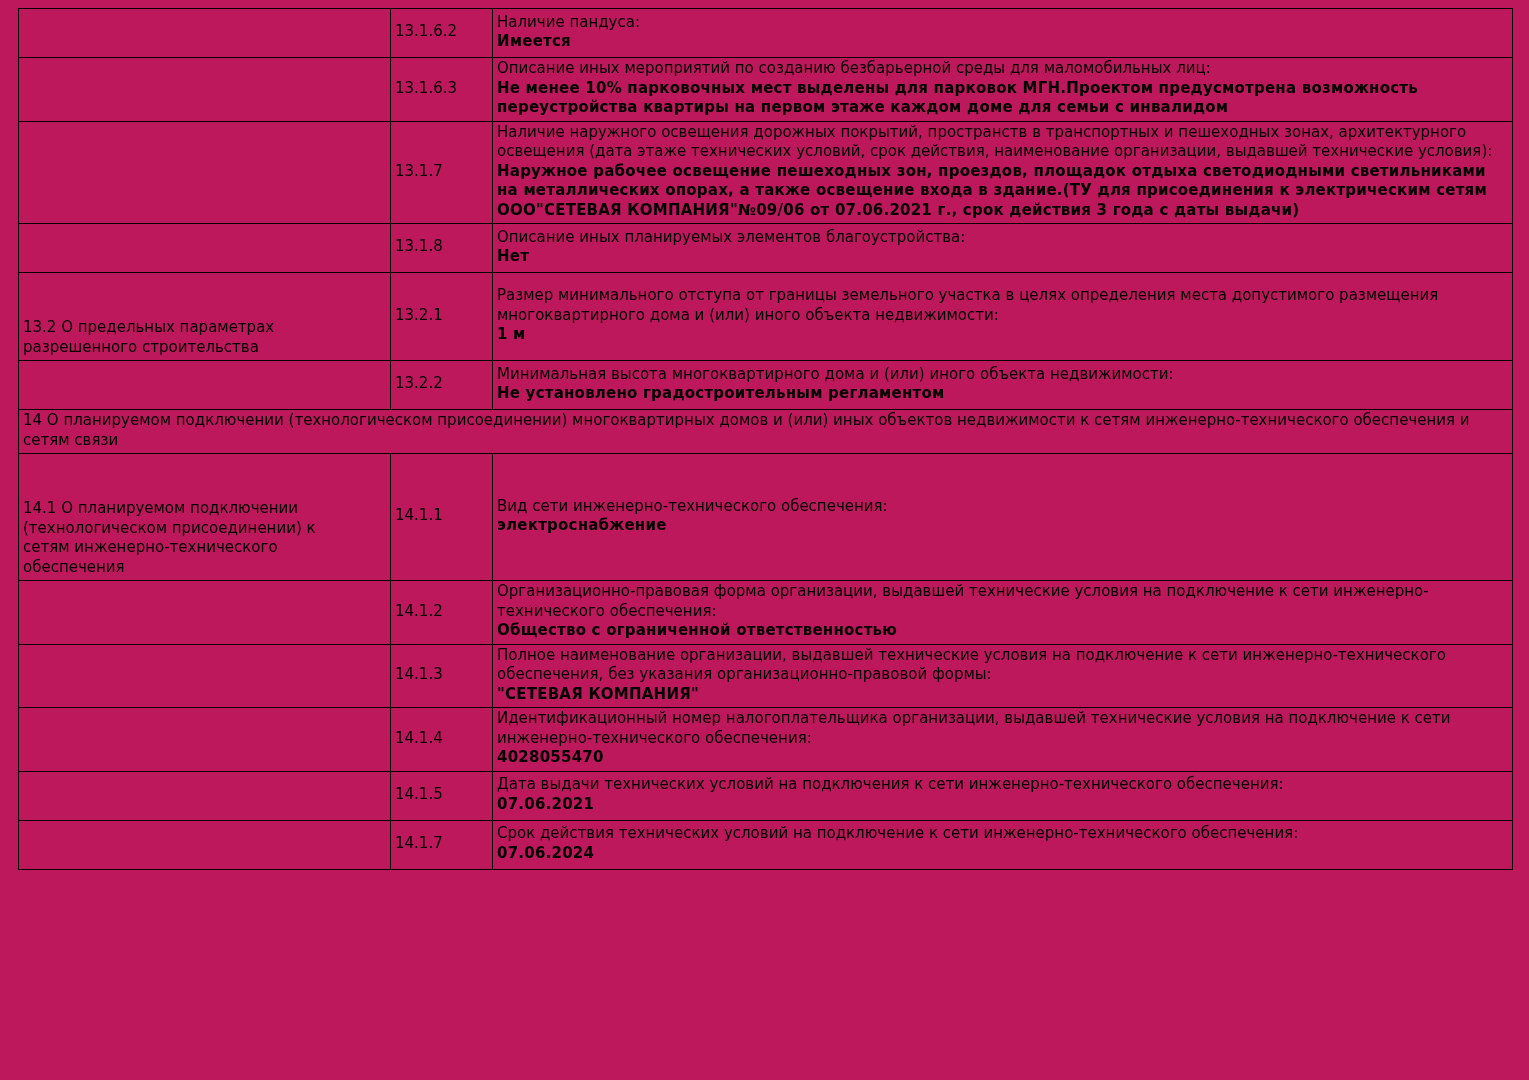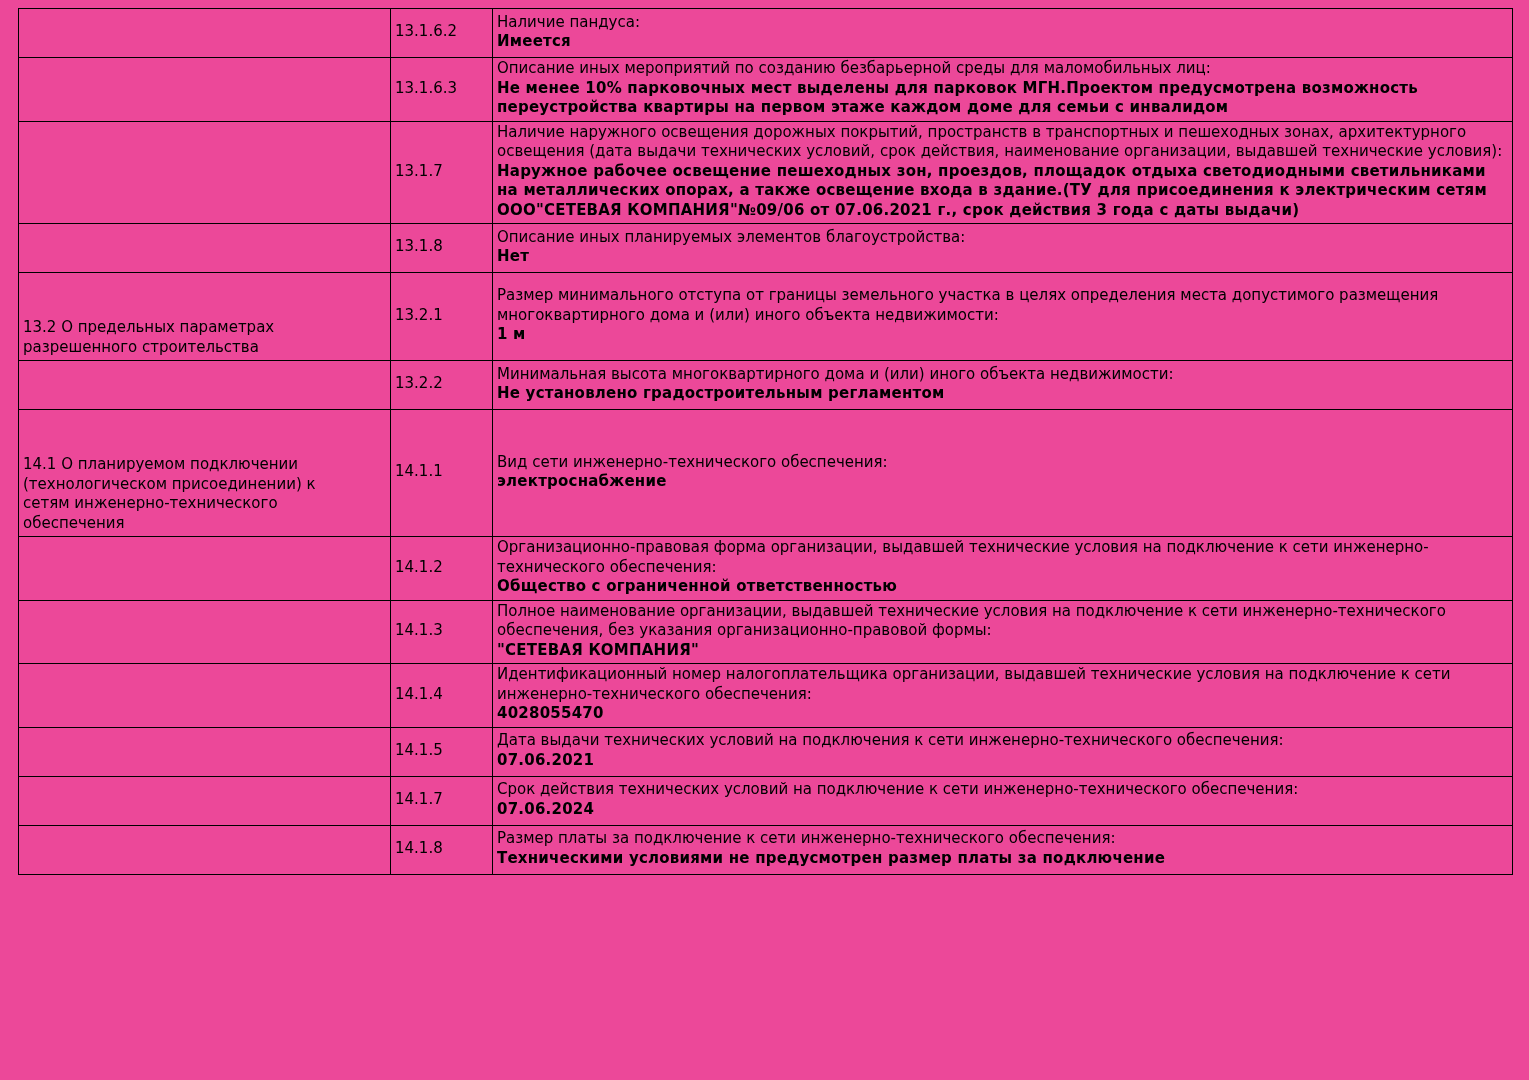--- a/index.html
+++ b/index.html
@@ -7,21 +7,21 @@
   body {
     background: #ffffff;
     color: #000000;
     font-family: "DejaVu Sans", "Liberation Sans", sans-serif;
     font-size: 15px;
     line-height: 1.3;
   }
   .page {
     width: 1529px;
     height: 1080px;
-    background: #ec4899;
+    background: #be185d;
     padding: 8px 16px 0 18px;
     overflow: hidden;
   }
   table.decl-table {
     width: 100%;
     border-collapse: collapse;
     table-layout: fixed;
   }
   td {
     border: 1px solid #000000;
@@ -67,21 +67,21 @@
             <div class="field-label">Описание иных мероприятий по созданию безбарьерной среды для маломобильных лиц:</div>
             <div class="field-value">Не менее 10% парковочных мест выделены для парковок МГН.Проектом предусмотрена возможность переустройства квартиры на первом этаже каждом доме для семьи с инвалидом</div>
           </td>
         </tr>
         <tr>
           <td class="cell-section">
             <div class="section-label"></div>
           </td>
           <td class="cell-num">13.1.7</td>
           <td class="cell-content">
-            <div class="field-label">Наличие наружного освещения дорожных покрытий, пространств в транспортных и пешеходных зонах, архитектурного освещения (дата выдачи технических условий, срок действия, наименование организации, выдавшей технические условия):</div>
+            <div class="field-label">Наличие наружного освещения дорожных покрытий, пространств в транспортных и пешеходных зонах, архитектурного освещения (дата этаже технических условий, срок действия, наименование организации, выдавшей технические условия):</div>
             <div class="field-value">Наружное рабочее освещение пешеходных зон, проездов, площадок отдыха светодиодными светильниками на металлических опорах, а также освещение входа в здание.(ТУ для присоединения к электрическим сетям ООО"СЕТЕВАЯ КОМПАНИЯ"№09/06 от 07.06.2021 г., срок действия 3 года с даты выдачи)</div>
           </td>
         </tr>
         <tr>
           <td class="cell-section">
             <div class="section-label"></div>
           </td>
           <td class="cell-num">13.1.8</td>
           <td class="cell-content">
             <div class="field-label">Описание иных планируемых элементов благоустройства:</div>
@@ -100,20 +100,23 @@
         </tr>
         <tr>
           <td class="cell-section">
             <div class="section-label"></div>
           </td>
           <td class="cell-num">13.2.2</td>
           <td class="cell-content">
             <div class="field-label">Минимальная высота многоквартирного дома и (или) иного объекта недвижимости:</div>
             <div class="field-value">Не установлено градостроительным регламентом</div>
           </td>
+        </tr>
+        <tr>
+          <td colspan="3" class="section-header-cell">14 О планируемом подключении (технологическом присоединении) многоквартирных домов и (или) иных объектов недвижимости к сетям инженерно-технического обеспечения и сетям связи</td>
         </tr>
         <tr>
           <td class="cell-section">
             <div class="section-label">14.1 О планируемом подключении (технологическом присоединении) к сетям инженерно-технического обеспечения</div>
           </td>
           <td class="cell-num">14.1.1</td>
           <td class="cell-content">
             <div class="field-label">Вид сети инженерно-технического обеспечения:</div>
             <div class="field-value">электроснабжение</div>
           </td>
@@ -161,25 +164,15 @@
         <tr>
           <td class="cell-section">
             <div class="section-label"></div>
           </td>
           <td class="cell-num">14.1.7</td>
           <td class="cell-content">
             <div class="field-label">Срок действия технических условий на подключение к сети инженерно-технического обеспечения:</div>
             <div class="field-value">07.06.2024</div>
           </td>
         </tr>
-        <tr>
-          <td class="cell-section">
-            <div class="section-label"></div>
-          </td>
-          <td class="cell-num">14.1.8</td>
-          <td class="cell-content">
-            <div class="field-label">Размер платы за подключение к сети инженерно-технического обеспечения:</div>
-            <div class="field-value">Техническими условиями не предусмотрен размер платы за подключение</div>
-          </td>
-        </tr>
       </tbody>
   </table>
 </div>
 
 </body></html>

